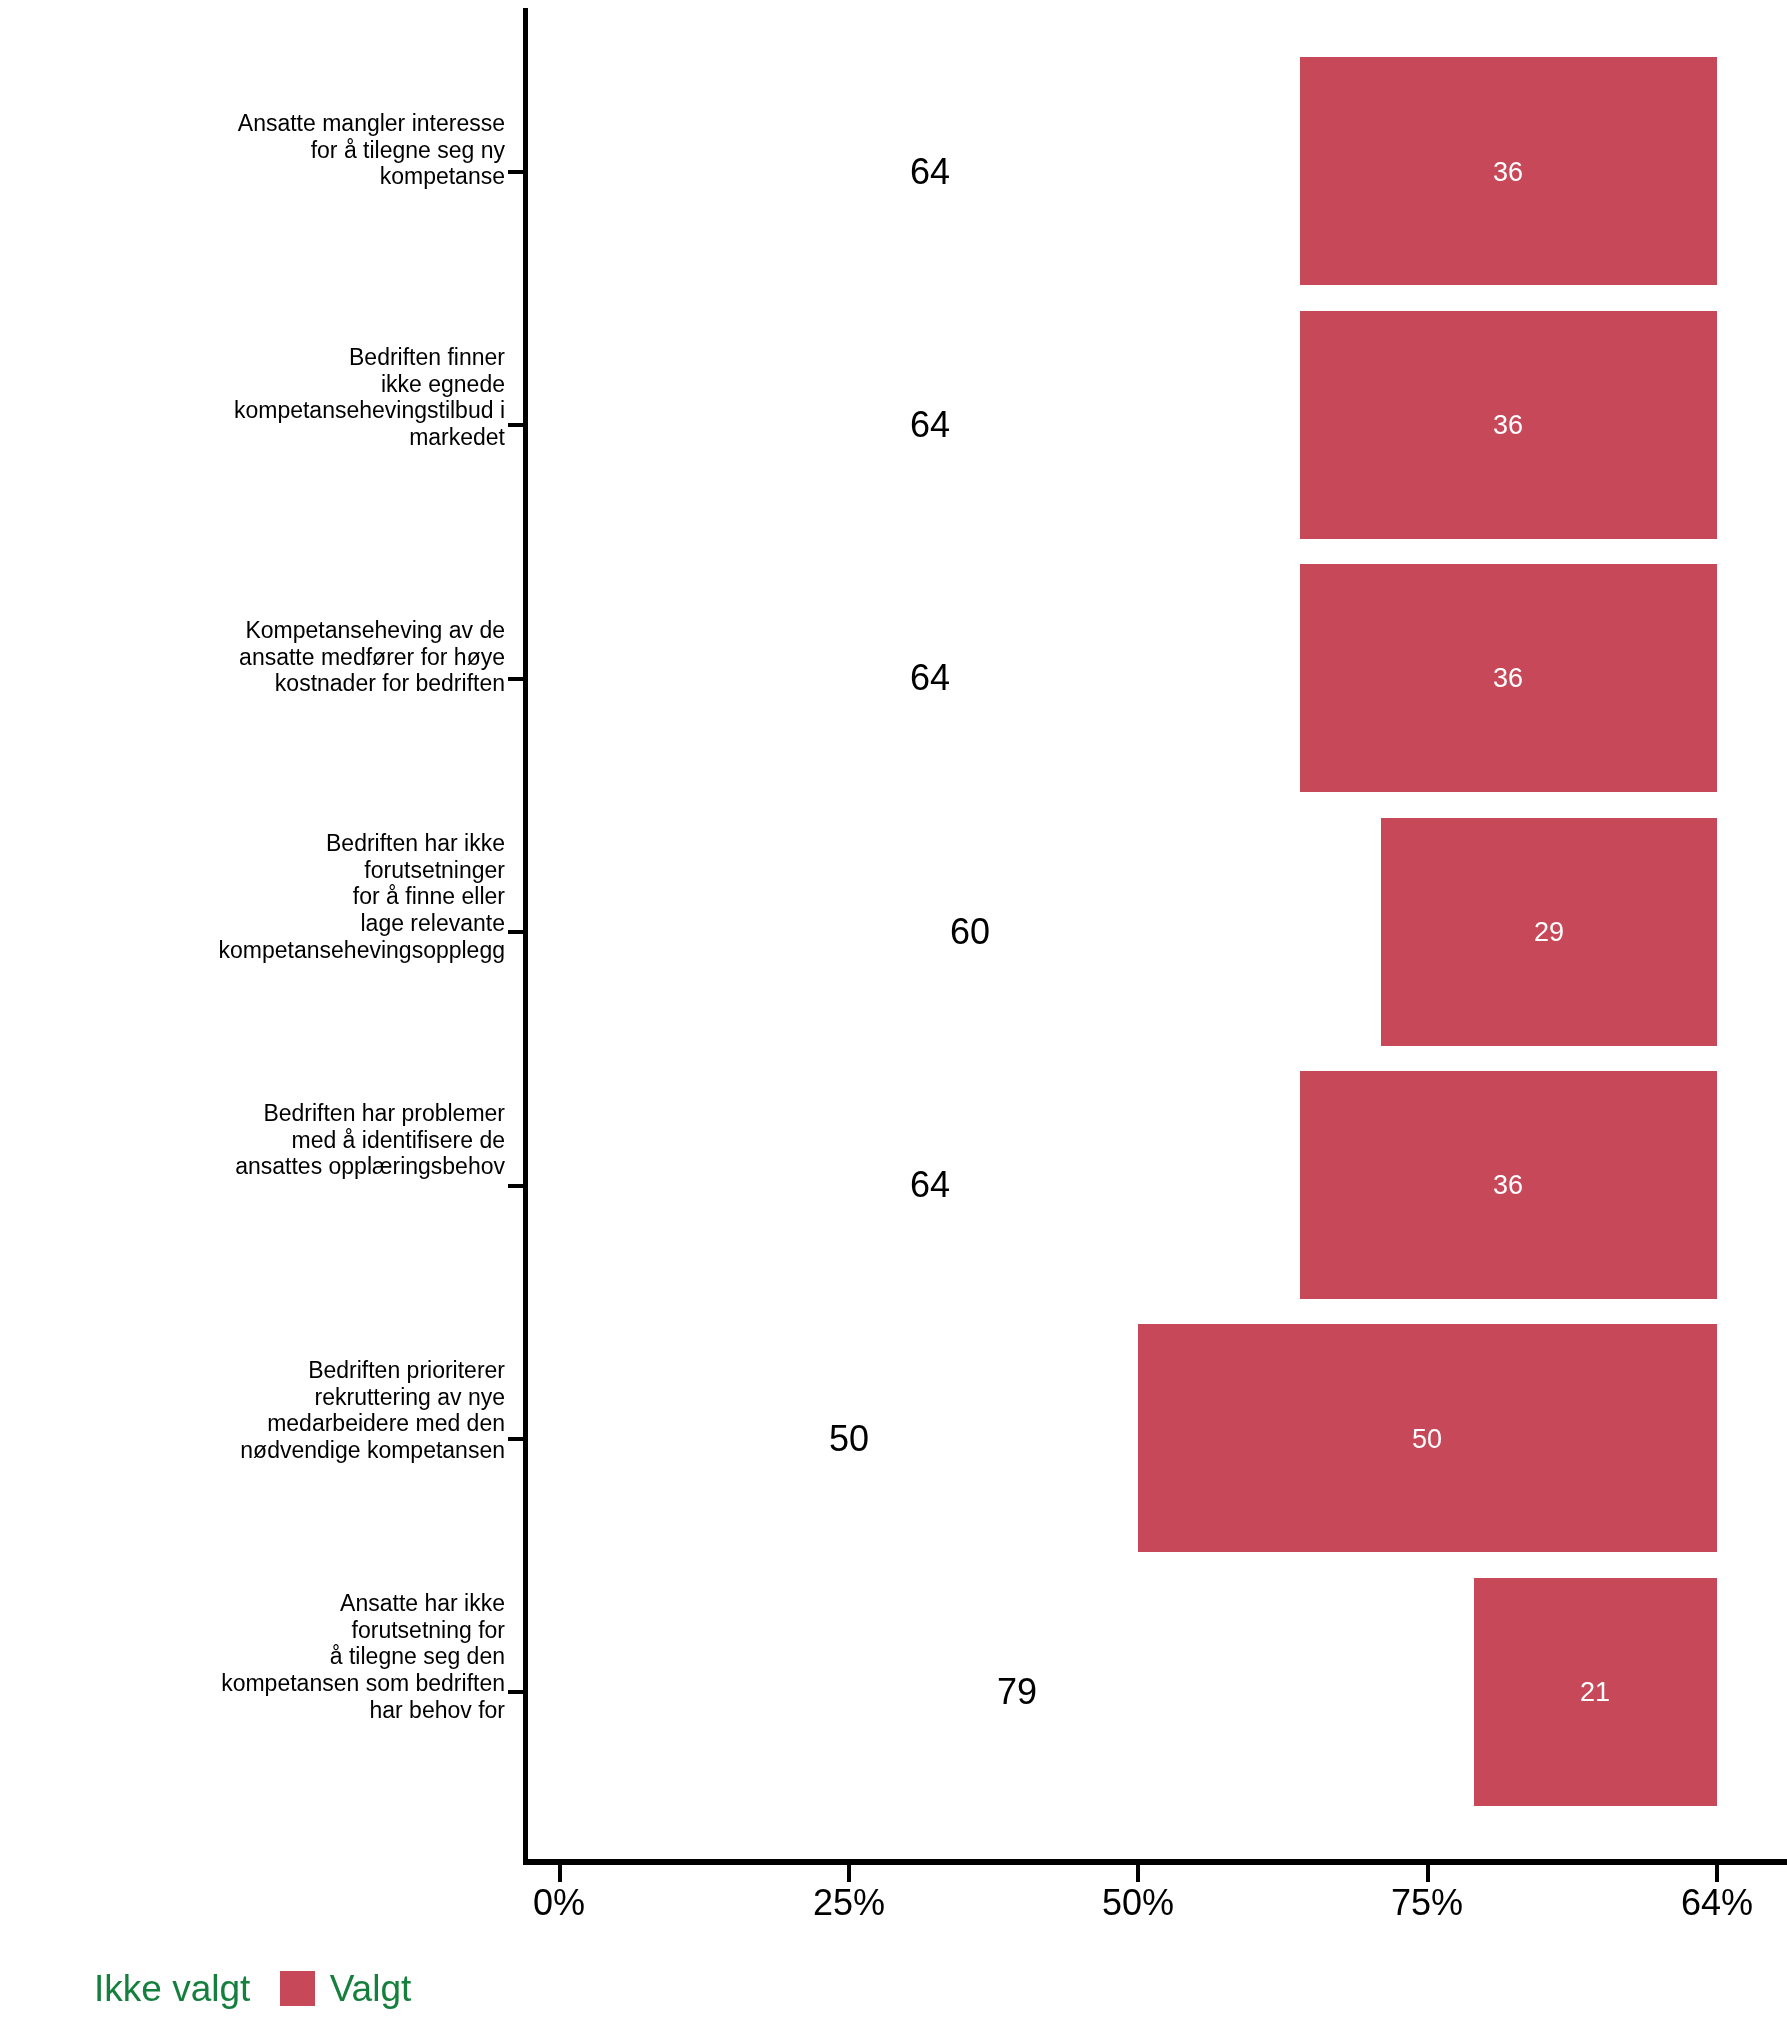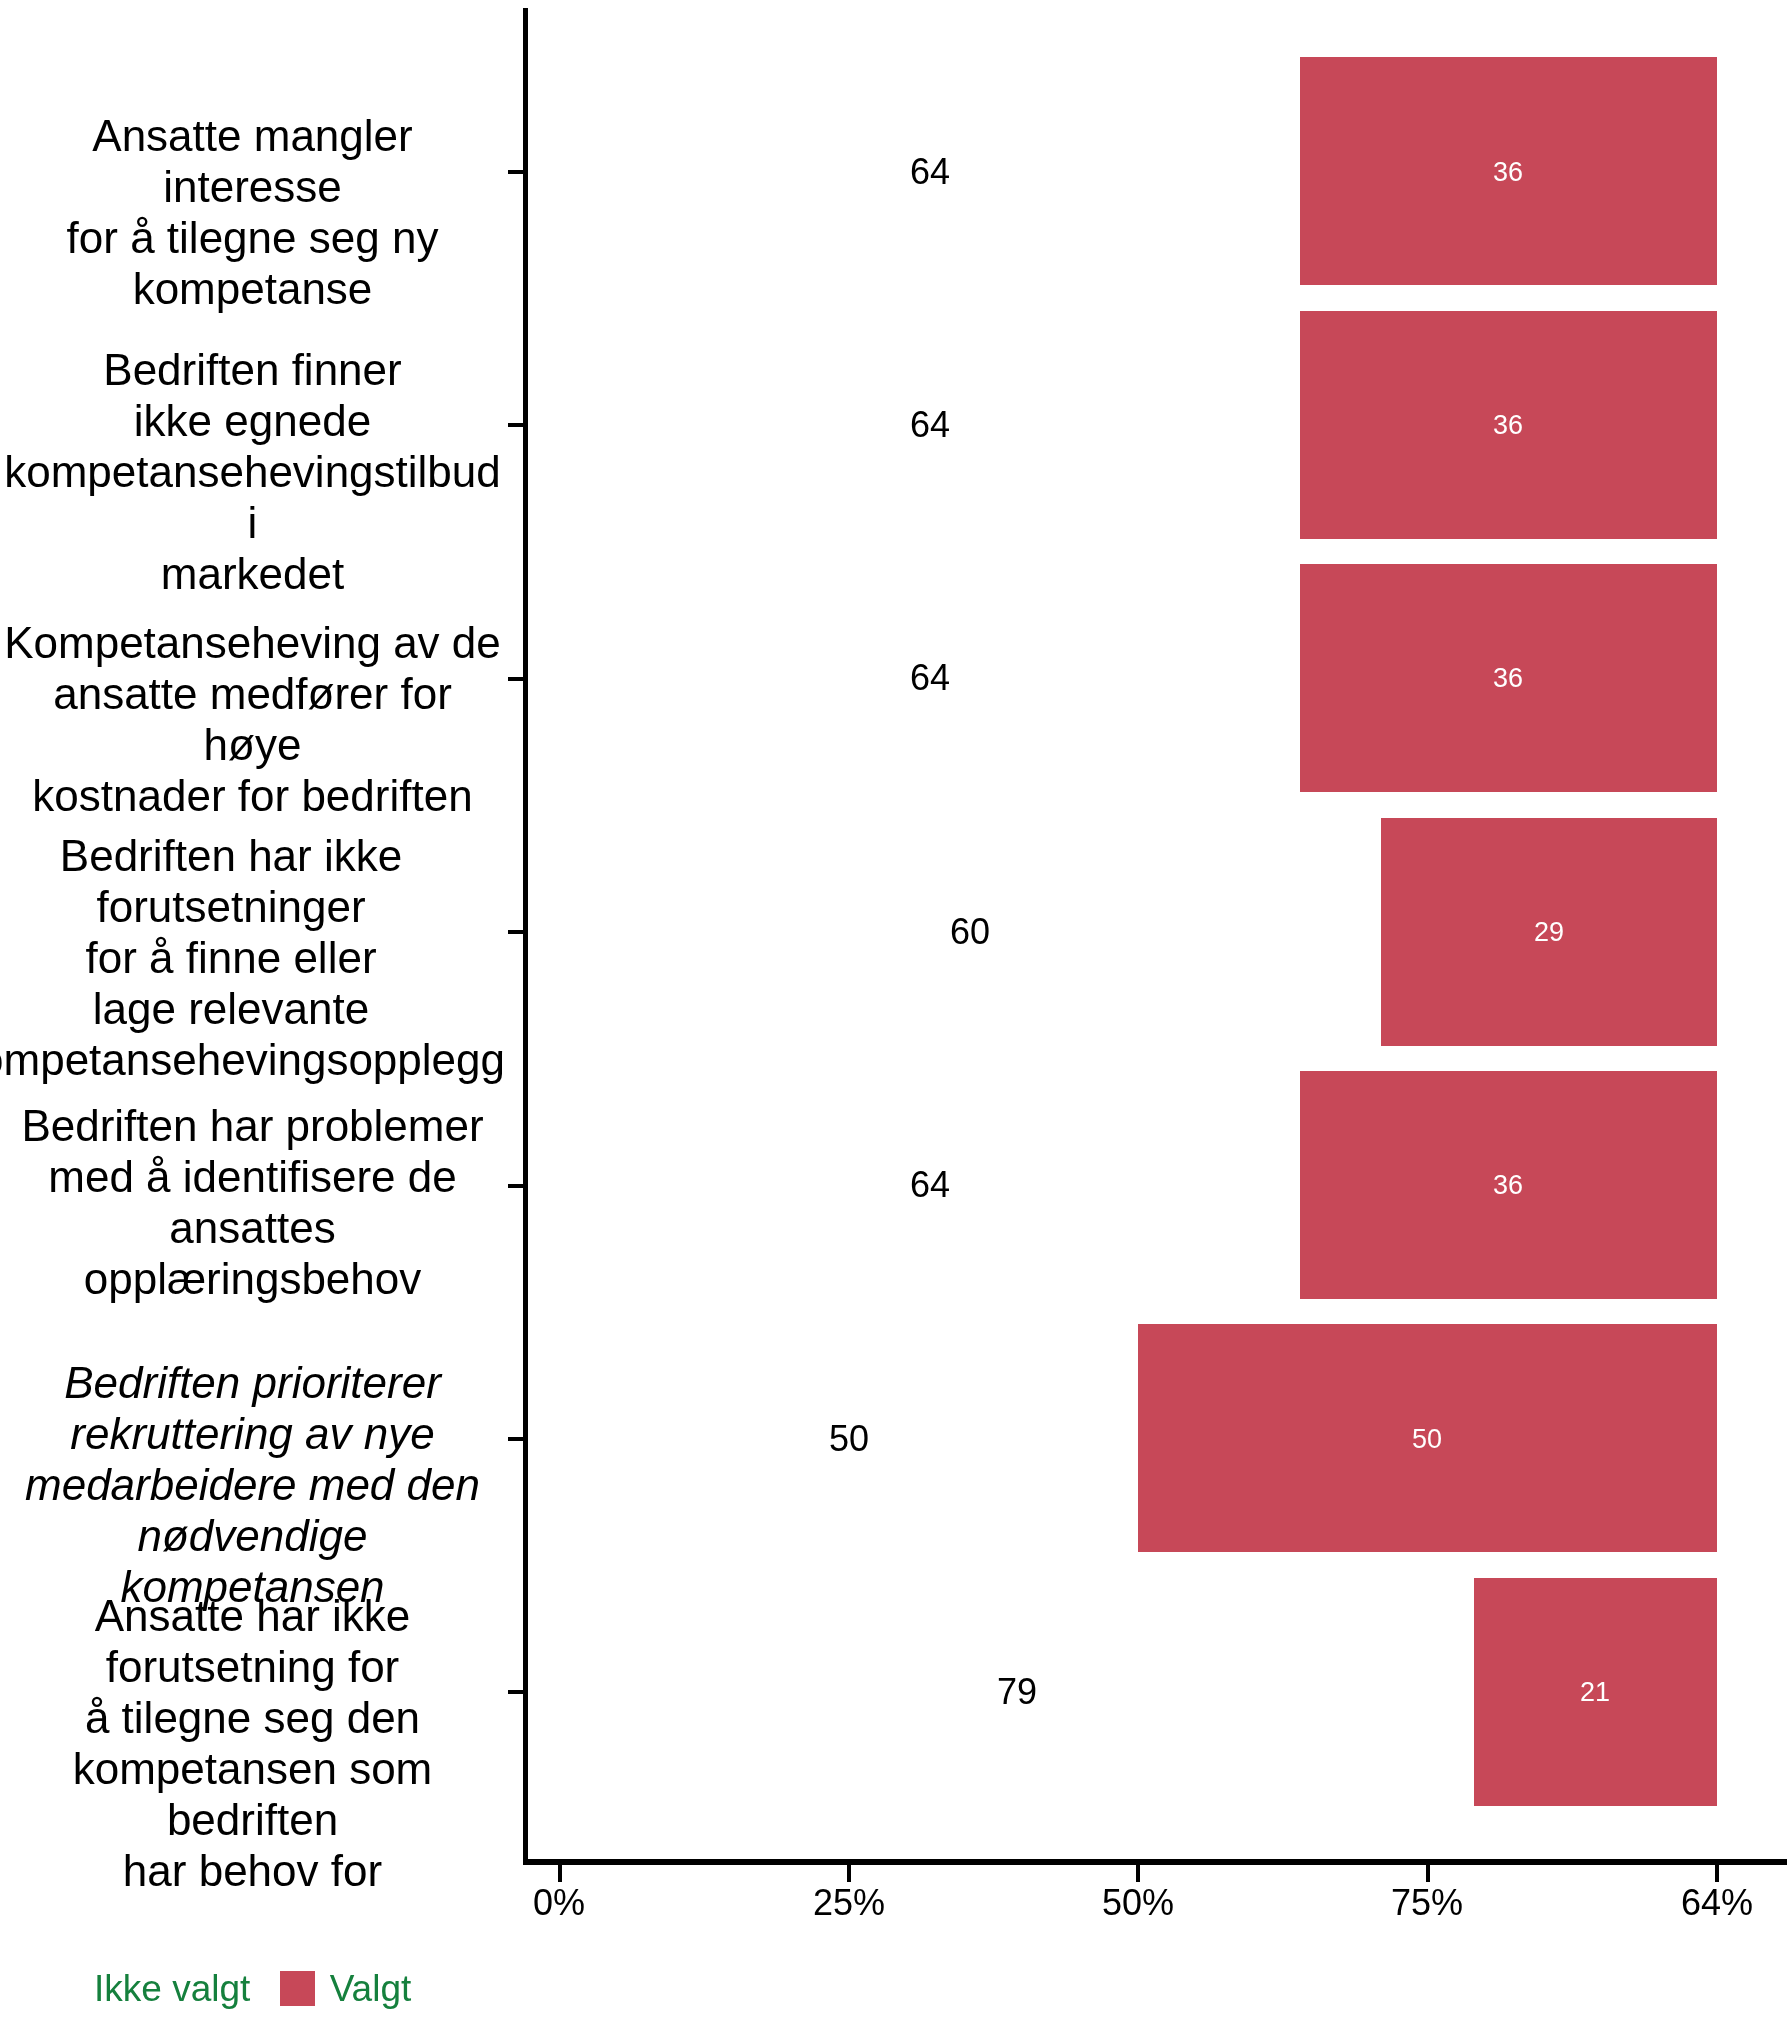--- a/index.html
+++ b/index.html
@@ -72,22 +72,22 @@
 
   
   .cat-row {
     position: absolute;
     left: 0;
     width: 1788px;
   }
   .cat-label {
     position: absolute;
     right: 1283px;      
-    text-align: center;
-    font-size: 44px;
+    text-align: right;
+    font-size: 23px;
     line-height: 1.16;
     color: #000000;
     white-space: pre-line;
   }
   .bar-rect {
     position: absolute;
     background: #c74858;
   }
   .bar-value {
     position: absolute;
@@ -205,21 +205,21 @@
         </div>
         <div class="cat-row" style="top: 0px;">
           <div class="cat-label" style="top: 1100px;">Bedriften har problemer
 med å identifisere de
 ansattes opplæringsbehov</div>
           <div class="bar-rect" style="left: 1300px; top: 1071px; width: 417px; height: 228px; background: rgb(199, 72, 88);"></div>
           <div class="bar-value" style="left: 1508px; top: 1185px;">36</div>
           <div class="left-value" style="left: 930px; top: 1185px;">64</div>
         </div>
         <div class="cat-row" style="top: 0px;">
-          <div class="cat-label" style="top: 1357px; font-style: italic;">Bedriften prioriterer
+          <div class="cat-label" style="top: 1357px;">Bedriften prioriterer
 rekruttering av nye
 medarbeidere med den
 nødvendige kompetansen</div>
           <div class="bar-rect" style="left: 1138px; top: 1324px; width: 579px; height: 228px; background: rgb(199, 72, 88);"></div>
           <div class="bar-value" style="left: 1427px; top: 1439px;">50</div>
           <div class="left-value" style="left: 849px; top: 1439px;">50</div>
         </div>
         <div class="cat-row" style="top: 0px;">
           <div class="cat-label" style="top: 1590px;">Ansatte har ikke
 forutsetning for

